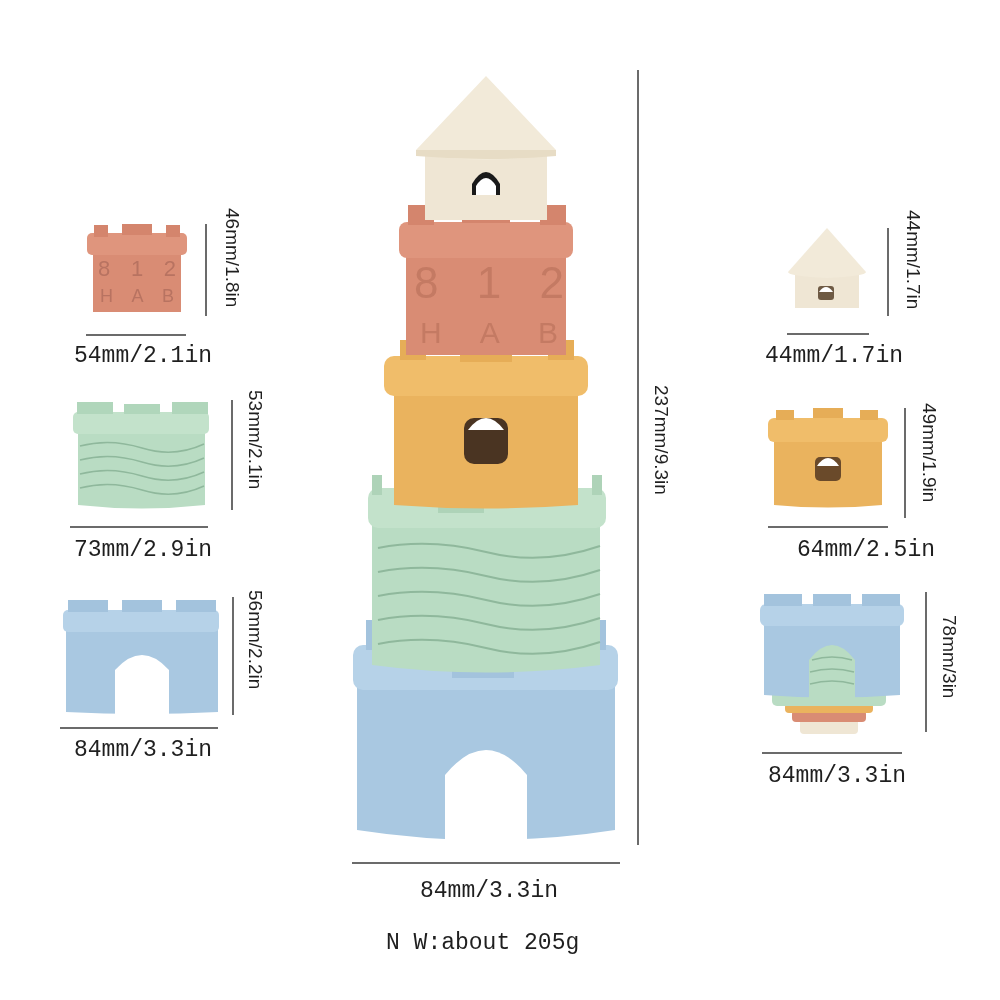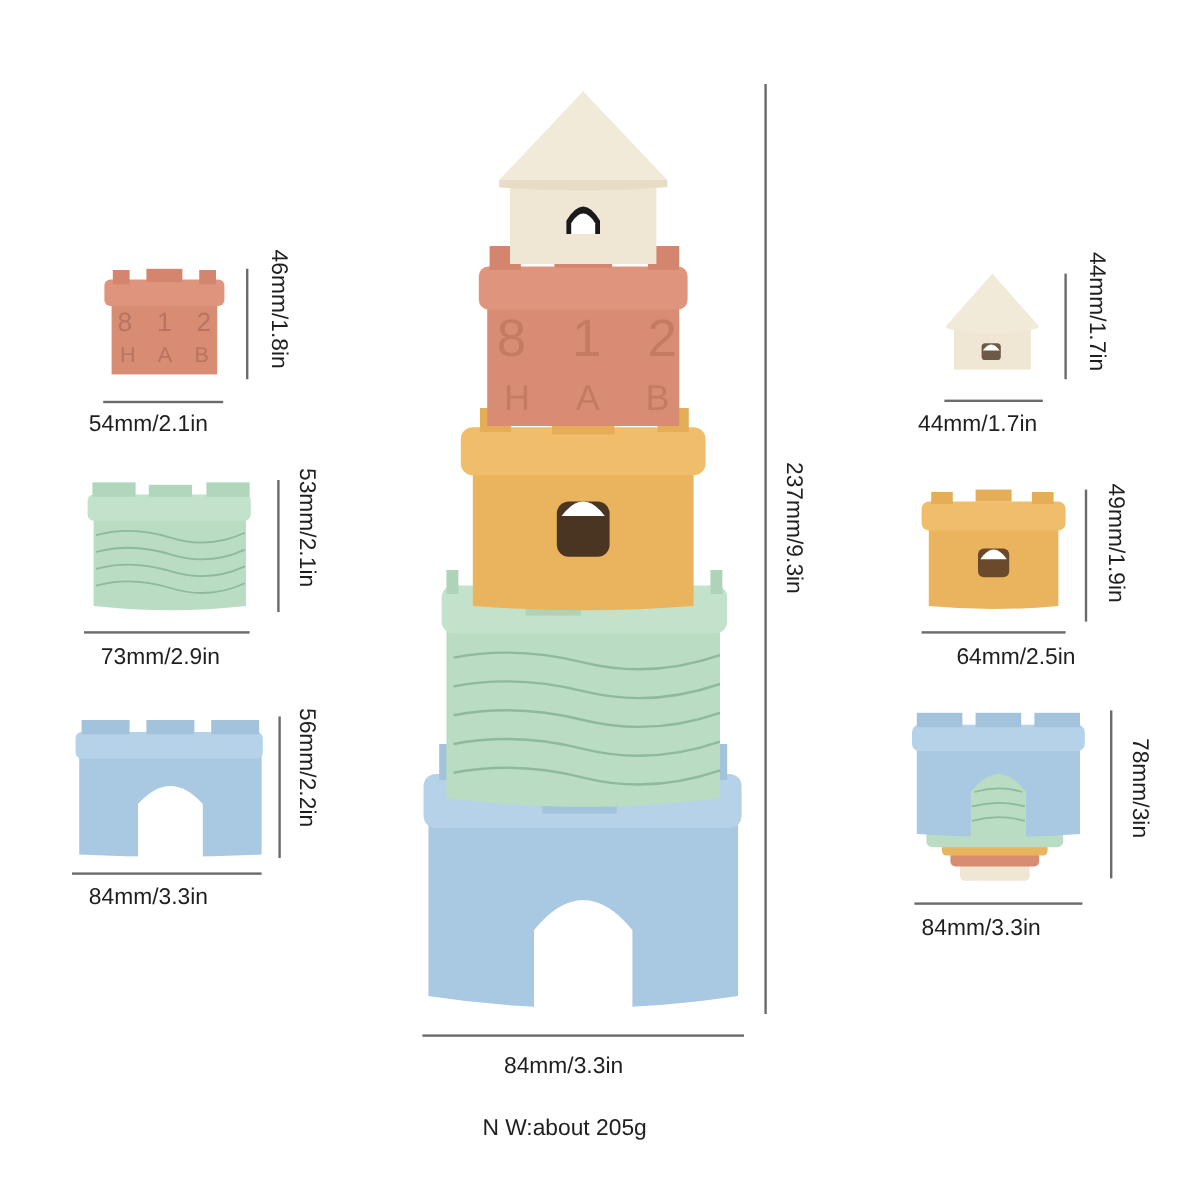--- a/index.html
+++ b/index.html
@@ -1,21 +1,21 @@
 <!DOCTYPE html>
 <html><head>
   <meta charset="utf-8">
   <style>
     html, body { margin: 0; padding: 0; background: #ffffff; }
     body { width: 1000px; height: 1000px; position: relative; overflow: hidden;
            font-family: "Liberation Sans", "DejaVu Sans", sans-serif; color: #1a1a1a; }
     .abs { position: absolute; }
     .hline { position: absolute; height: 1.5px; background: #6b6b6b; }
     .vline { position: absolute; width: 1.5px; background: #6b6b6b; }
-    .label { position: absolute; font-size: 19px; white-space: nowrap; color: #1f1f1f; }
+    .label { position: absolute; font-size: 23px; white-space: nowrap; color: #1f1f1f; font-family: Liberation Mono, monospace; }
     .vlabel { position: absolute; font-size: 19px; white-space: nowrap; color: #1f1f1f;
               transform-origin: left top; transform: rotate(90deg); }
     svg { position: absolute; overflow: visible; }
   </style>
 </head>
 <body>
 
 <div>
   <svg style="left:0;top:0" width="1000" height="1000" viewBox="0 0 1000 1000">
 
@@ -75,21 +75,21 @@
   <div class="abs" style="left:420px;top:316px;width:138px;display:flex;justify-content:space-between;font-size:30px;color:#c47a63;">
     <span>H</span>
     <span>A</span>
     <span>B</span>
   </div>
 
   <div class="vline" style="left:637px;top:70px;height:775px;"></div>
   <div class="vlabel" style="left:672px;top:385px;">237mm/9.3in</div>
   <div class="hline" style="left:352px;top:862px;width:268px;"></div>
   <div class="label" style="left:420px;top:878px;">84mm/3.3in</div>
-  <div class="label" style="left:402px;top:930px;">N W:about 205g</div>
+  <div class="label" style="left:386px;top:930px;">N W:about 205g</div>
 </div>
 
 <div>
   <svg style="left:0;top:0" width="1000" height="1000" viewBox="0 0 1000 1000">
     <rect x="93" y="250" width="88" height="62" fill="#d98c74"></rect>
     <rect x="87" y="233" width="100" height="22" rx="5" fill="#df957d"></rect>
     <rect x="94" y="225" width="14" height="12" fill="#d4856d"></rect>
     <rect x="122" y="224" width="30" height="11" fill="#d4856d"></rect>
     <rect x="166" y="225" width="14" height="12" fill="#d4856d"></rect>
   </svg>
@@ -117,21 +117,21 @@
     <rect x="124" y="404" width="36" height="10" fill="#b0d6bb"></rect>
     <rect x="172" y="402" width="36" height="12" fill="#b0d6bb"></rect>
     <path d="M80 446 Q110 438 142 448 T204 444" stroke="#8fb89c" stroke-width="1.5" fill="none"></path>
     <path d="M80 460 Q110 452 142 462 T204 458" stroke="#8fb89c" stroke-width="1.5" fill="none"></path>
     <path d="M80 474 Q110 466 142 476 T204 472" stroke="#8fb89c" stroke-width="1.5" fill="none"></path>
     <path d="M80 488 Q110 480 142 490 T204 486" stroke="#8fb89c" stroke-width="1.5" fill="none"></path>
   </svg>
   <div class="vline" style="left:231px;top:400px;height:110px;"></div>
   <div class="vlabel" style="left:266px;top:390px;">53mm/2.1in</div>
   <div class="hline" style="left:70px;top:526px;width:138px;"></div>
-  <div class="label" style="left:84px;top:537px;text-align:right;">73mm/2.9in</div>
+  <div class="label" style="left:74px;top:537px;text-align:right;">73mm/2.9in</div>
 </div>
 
 <div>
   <svg style="left:0;top:0" width="1000" height="1000" viewBox="0 0 1000 1000">
     <path d="M66 628 L218 628 L218 712 Q142 716 66 712 Z" fill="#a9c8e1"></path>
     <rect x="63" y="610" width="156" height="22" rx="5" fill="#b6d2e8"></rect>
     <rect x="68" y="600" width="40" height="12" fill="#a3c3dd"></rect>
     <rect x="122" y="600" width="40" height="12" fill="#a3c3dd"></rect>
     <rect x="176" y="600" width="40" height="12" fill="#a3c3dd"></rect>
     <path d="M115 716 L115 670 Q142 640 169 670 L169 716 Z" fill="#ffffff"></path>

